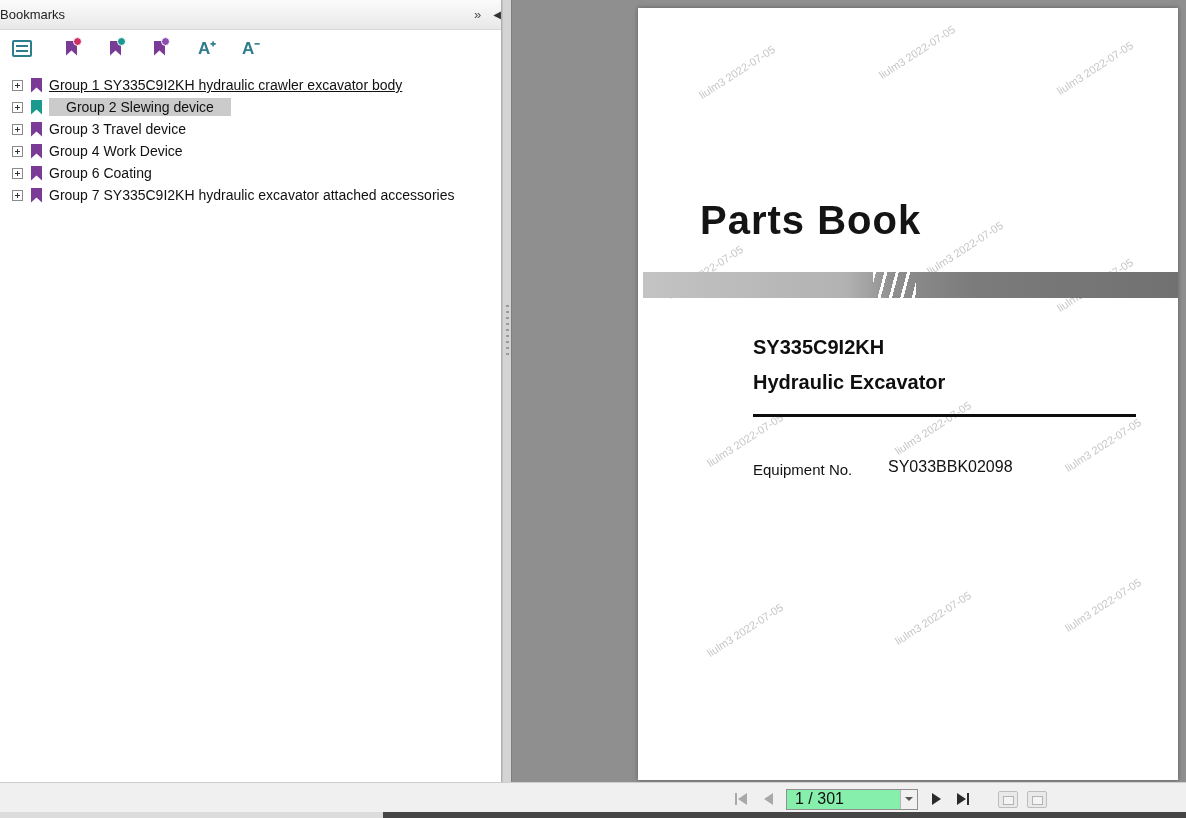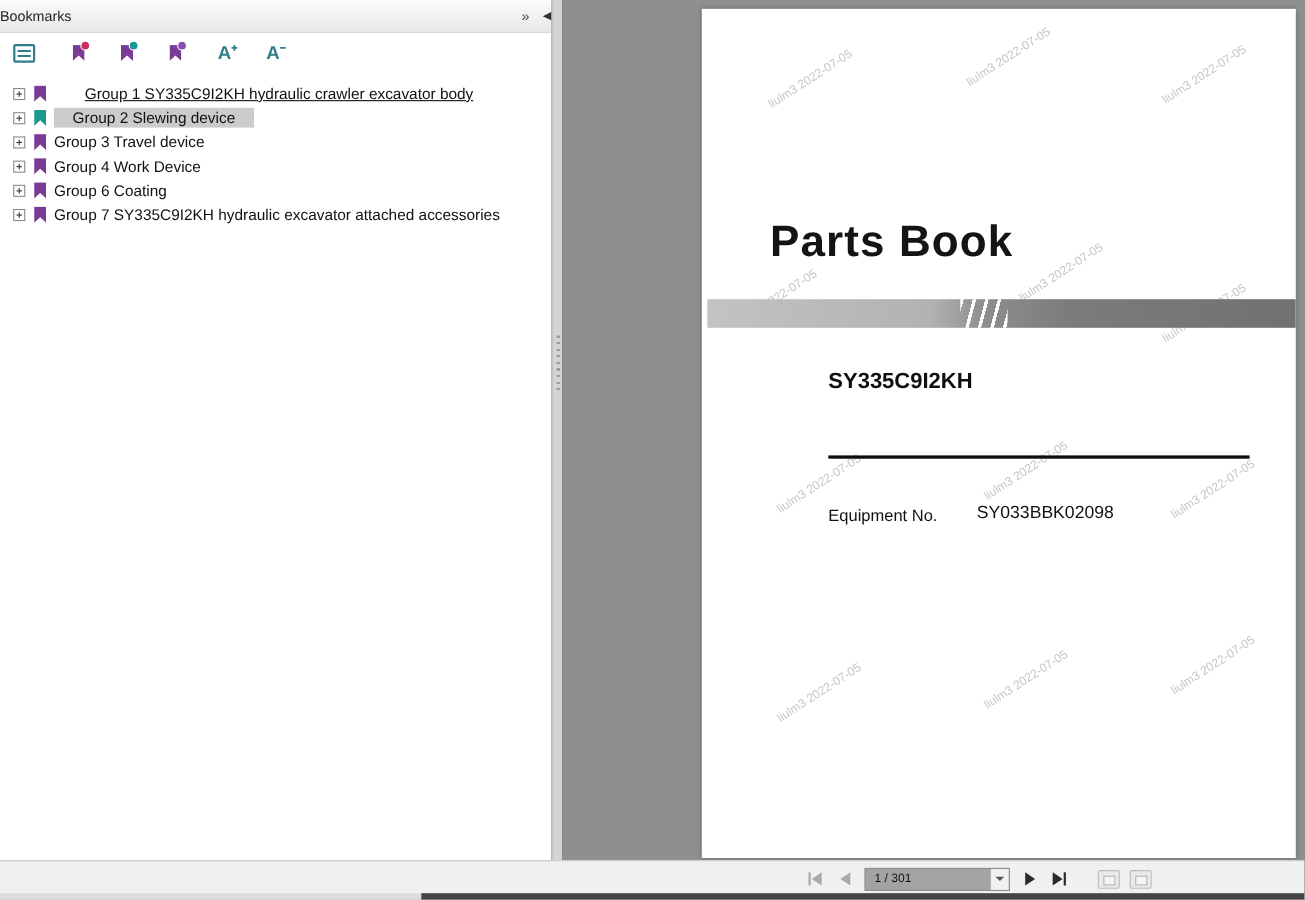--- a/index.html
+++ b/index.html
@@ -30,21 +30,21 @@
 
   .tree { padding:8px 0 0 6px; }
   .tree-row { display:flex; align-items:center; height:22px; padding-left:6px; font-size:14px; color:#111; }
   .expand { width:11px; height:11px; border:1px solid #8a8a8a; background:#fff; position:relative; flex:none; margin-right:8px; }
   .expand::before { content:""; position:absolute; left:2px; right:2px; top:4px; height:1px; background:#333; }
   .expand::after  { content:""; position:absolute; top:2px; bottom:2px; left:4px; width:1px; background:#333; }
   .flag { width:11px; height:15px; flex:none; margin-right:7px; background:var(--flag-purple,#7a3b96);
           clip-path:polygon(0 0,100% 0,100% 100%,50% 66%,0 100%); }
   .flag.teal { background:var(--flag-teal,#1a9a8f); }
   .label { white-space:nowrap; }
-  .label.link { text-decoration:underline;margin-left:28px; }
+  .label.link { text-decoration:underline; }
   .label.selected { background:var(--selected-bg,#cbcbcb); padding:1px 17px; }
 
   
   #splitter { position:absolute; left:502px; top:0; width:10px; height:782px; background:#d4d4d4;
               border-left:1px solid #c2c2c2; border-right:1px solid #7e7e7e; }
   #splitter::after { content:""; position:absolute; left:3px; top:305px; width:3px; height:52px;
                      background:repeating-linear-gradient(#9a9a9a 0 2px, transparent 2px 6px); }
 
   
   #canvas { position:absolute; left:512px; top:0; width:674px; height:782px; background:var(--canvas-bg,#8f8f8f); }
@@ -65,21 +65,21 @@
 
   
   #statusbar { position:absolute; left:0; top:782px; width:1186px; height:36px; background:#f0f0f0; border-top:1px solid #cdcdcd; }
   .nav { position:absolute; left:732px; top:3px; height:26px; display:flex; align-items:center; gap:9px; }
   .navbtn { display:flex; align-items:center; justify-content:center; gap:1px; min-width:18px; height:22px; cursor:default; }
   .tri-l { width:0; height:0; border-style:solid; border-width:6px 9px 6px 0; border-color:transparent #2b2b2b transparent transparent; }
   .tri-r { width:0; height:0; border-style:solid; border-width:6px 0 6px 9px; border-color:transparent transparent transparent #2b2b2b; }
   .vbar  { width:2px; height:12px; background:#2b2b2b; }
   .dis .tri-l { border-right-color:#a9a9a9; }
   .dis .vbar  { background:#a9a9a9; }
-  .pagebox { width:132px; height:21px; background:#a3a3a3; border:1px solid #8f8f8f; display:flex; align-items:center; font-size:11px; color:#111; }
+  .pagebox { width:132px; height:21px; background:#86efac; border:1px solid #8f8f8f; display:flex; align-items:center; font-size:16px; color:#111; }
   .pagebox .val { flex:1; padding-left:8px; }
   .pagebox .dd { width:17px; align-self:stretch; border-left:1px solid #b5b5b5; background:#f1f1f1;
                  display:flex; align-items:center; justify-content:center; }
   .pagebox .dd::after { content:""; border:4px solid transparent; border-top-color:#555; margin-top:4px; }
   .viewbtn { width:20px; height:17px; border:1px solid #bdbdbd; background:#e9e9e9; border-radius:2px; position:relative; }
   .viewbtn::after { content:""; position:absolute; left:4px; top:4px; width:9px; height:7px; border:1px solid #b3b3b3; background:#f4f4f4; }
 
   #hscroll { position:absolute; left:0; bottom:0; height:6px; width:1186px; background:#dcdcdc; }
   #hscroll .thumb { position:absolute; left:383px; right:0; top:0; bottom:0; background:#454545; }
 </style>
@@ -166,20 +166,21 @@
       <span class="wm" style="left:258px; top:628px;">liulm3 2022-07-05</span>
       <span class="wm" style="left:428px; top:615px;">liulm3 2022-07-05</span>
 
       <div class="pb-title">Parts Book</div>
 
       <div class="grad-bar">
         <div class="grad-stripes"></div>
       </div>
 
       <div class="model">SY335C9I2KH</div>
+      <div class="subtitle">Hydraulic Excavator</div>
       <div class="rule"></div>
       <div class="equip-label">Equipment No.</div>
       <div class="equip-value">SY033BBK02098</div>
     </div>
   </div>
 
   <div id="statusbar">
     <div class="nav">
       <span class="navbtn dis">
           <span class="vbar"></span>

